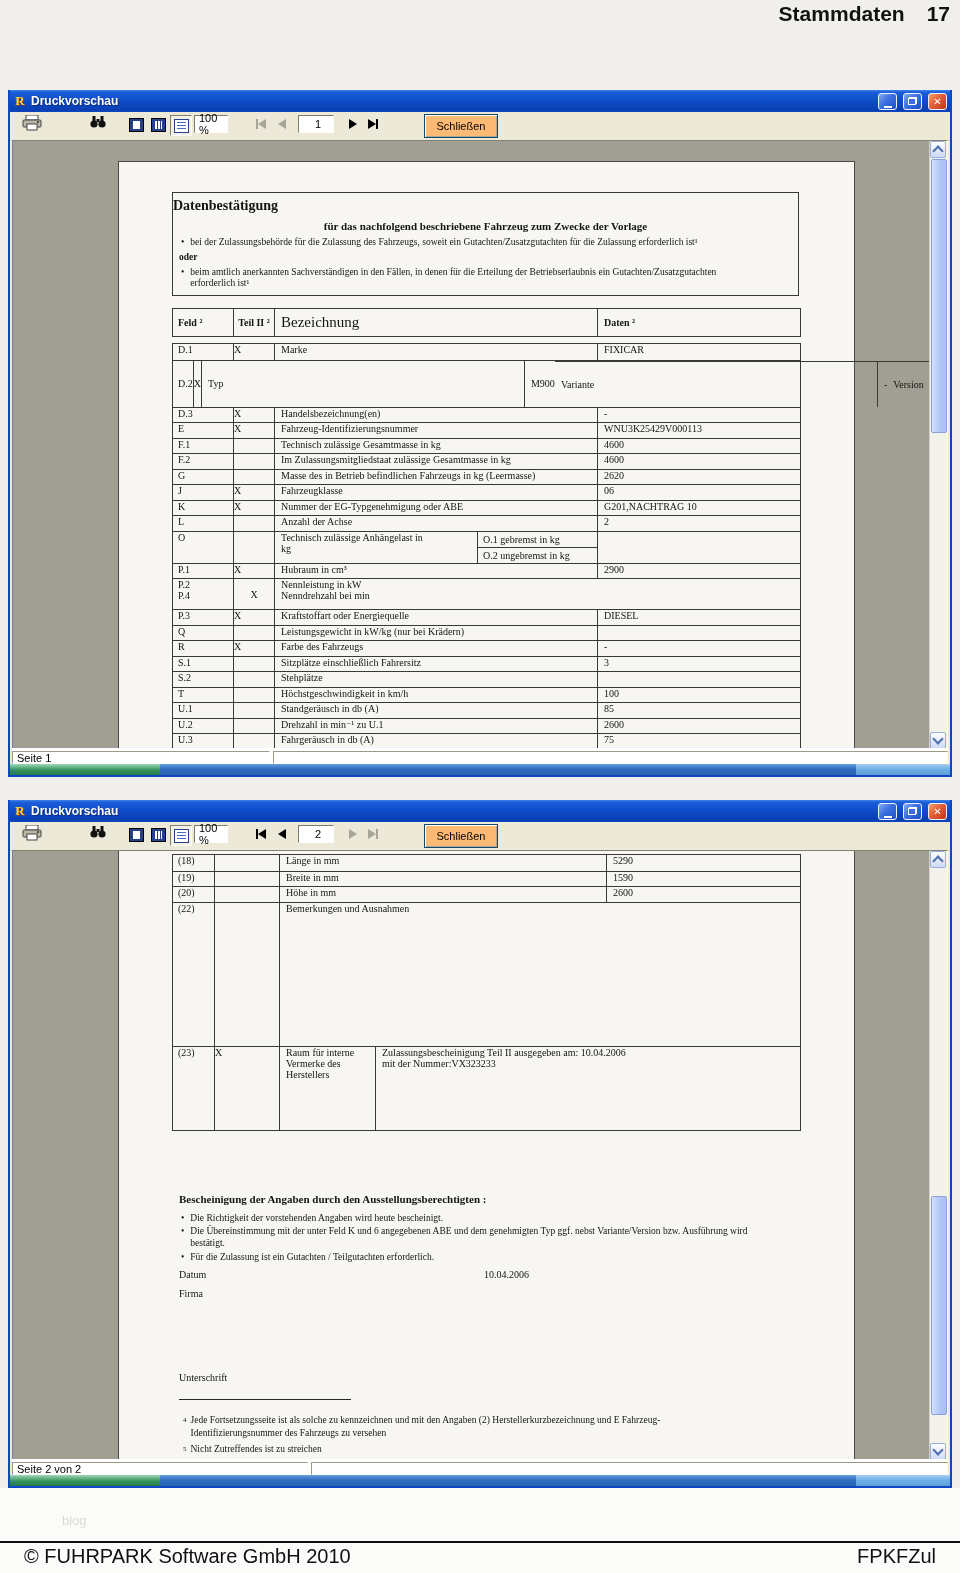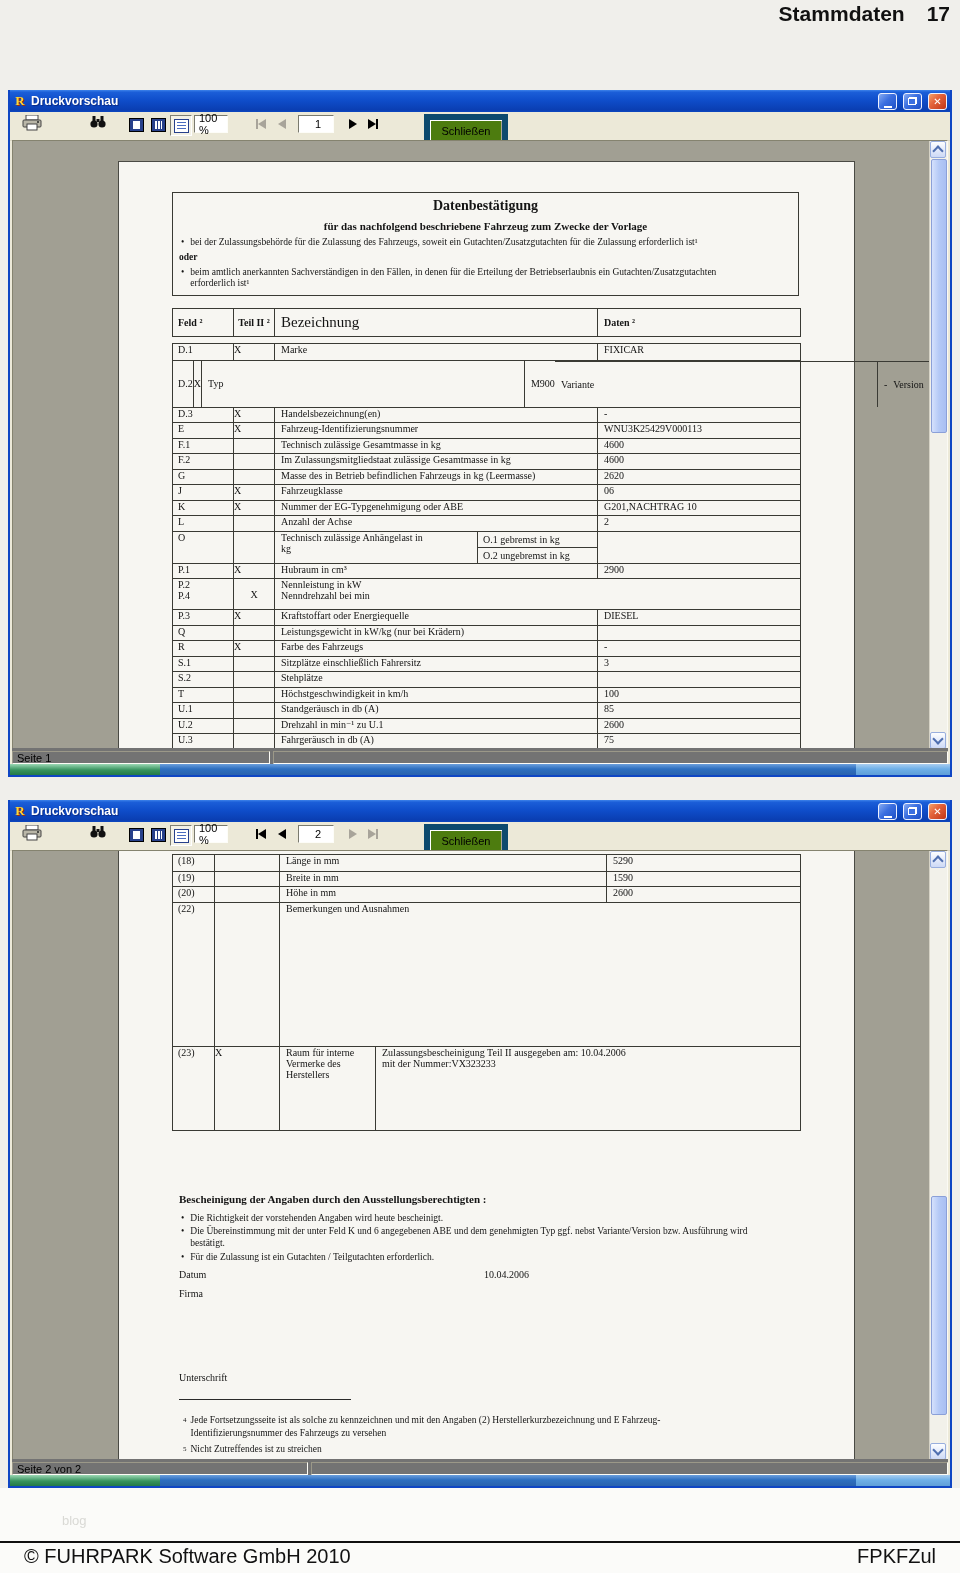--- a/index.html
+++ b/index.html
@@ -43,49 +43,49 @@
   .vicon .inner{position:absolute;left:3px;top:2px;right:3px;bottom:2px;background:#fff}
   .vicon.grid .inner{background:repeating-linear-gradient(90deg,#fff 0 2px,#27408b 2px 3px)}
   .vicon.lines{background:#fff;border:1px solid #27408b}
   .vicon.lines .inner{left:2px;top:2px;right:2px;bottom:2px;
         background:repeating-linear-gradient(180deg,#4a6cc0 0 1px,#fff 1px 3px)}
   .nav{width:17px;height:17px;color:#000}
   .nav.disabled{color:#a8a49a}
   .tri-l{width:0;height:0;border-top:5px solid transparent;border-bottom:5px solid transparent;border-right:8px solid currentColor}
   .tri-r{width:0;height:0;border-top:5px solid transparent;border-bottom:5px solid transparent;border-left:8px solid currentColor}
   .navbar{width:2px;height:10px;background:currentColor}
-  .btn-close-preview{position:absolute;left:414px;top:2px;width:72px;height:22px;background:#4d7c0f;
-        border:6px solid #0c4a6e;box-shadow:inset 1px 1px 0 #fff,inset -1px -1px 0 #a9a695;
+  .btn-close-preview{position:absolute;left:414px;top:2px;width:72px;height:22px;background:#fdba74;
+        border:1px solid #0c4a6e;box-shadow:inset 1px 1px 0 #fff,inset -1px -1px 0 #a9a695;
         font-size:11px;display:flex;align-items:center;justify-content:center;color:#000}
 
   .content{position:absolute;left:2px;right:2px;background:#a19f93;
            border:1px solid;border-color:#85836f #fbfaf4 #fbfaf4 #85836f;overflow:hidden;box-sizing:border-box}
   .docpage{position:absolute;left:105px;width:737px;background:#f7f6f2;border:1px solid #4a4a44;box-sizing:border-box}
 
   
   .vscroll{position:absolute;right:0;top:0;bottom:0;width:17px;background:#f2f1ea;border-left:1px solid #d6d3c6}
   .sbtn{position:absolute;left:0;width:16px;height:17px;border:1px solid #98aede;border-radius:2px;
         background:linear-gradient(180deg,#fdfeff,#cdd9f6);display:flex;align-items:center;justify-content:center;box-sizing:border-box}
   .chev{width:6px;height:6px;border-left:2px solid #4f6fb0;border-top:2px solid #4f6fb0}
   .chev.up{transform:rotate(45deg);margin-top:3px}
   .chev.down{transform:rotate(225deg);margin-bottom:3px}
   .sthumb{position:absolute;left:1px;width:14px;border:1px solid #8ba0d8;border-radius:2px;
           background:linear-gradient(90deg,#d5e1fc,#b4c9f6 50%,#a9bff2)}
 
-  .statusbar{position:absolute;left:2px;right:2px;height:16px;background:#737373;display:flex;gap:3px;padding-top:3px;box-sizing:border-box}
+  .statusbar{position:absolute;left:2px;right:2px;height:16px;background:#ffffff;display:flex;gap:3px;padding-top:3px;box-sizing:border-box}
   .spanel{border:1px solid;border-color:#9b9888 #fdfcf6 #fdfcf6 #9b9888;font-size:11px;color:#000;
           display:flex;align-items:center;padding-left:4px;box-sizing:border-box}
   .progress{position:absolute;left:0;right:0;height:11px;display:flex}
   .pgreen{width:150px;background:linear-gradient(180deg,#9bd8b4,#37935e 55%,#237a48)}
   .pblue{flex:1;background:linear-gradient(180deg,#6a9edc,#2e6fc0 45%,#2a62ae)}
   .plight{width:94px;background:linear-gradient(180deg,#a8cdf0,#6fb0e8 45%,#5f9fd8)}
 
   
   .hdrbox{position:absolute;left:53px;top:30px;width:627px;height:104px;border:1px solid #3a3a34;box-sizing:border-box}
-  .d-title{text-align:center;font-weight:bold;font-size:14px;margin-top:5px;color:#141414}
+  .d-title{text-align:left;font-weight:bold;font-size:14px;margin-top:5px;color:#141414}
   .d-sub{text-align:center;font-weight:bold;font-size:11px;margin-top:6px;color:#141414}
   .d-bullet{display:flex;gap:6px;font-size:9.5px;color:#141414;padding:0 8px;margin-top:5px;line-height:11px}
   .d-oder{font-weight:bold;font-size:9.5px;padding-left:6px;margin-top:4px;color:#141414}
 
   .dtable{position:absolute;left:53px;width:629px;border:1px solid #3a3a34;box-sizing:border-box;font-size:10px;color:#141414}
   .thead{display:flex;height:27px}
   .thead>div{display:flex;align-items:center}
   .trow{display:flex;border-top:1px solid #3a3a34;box-sizing:border-box}
   .trow:first-child{border-top:none}
   .cf{width:60px;padding-left:5px;box-sizing:border-box}

